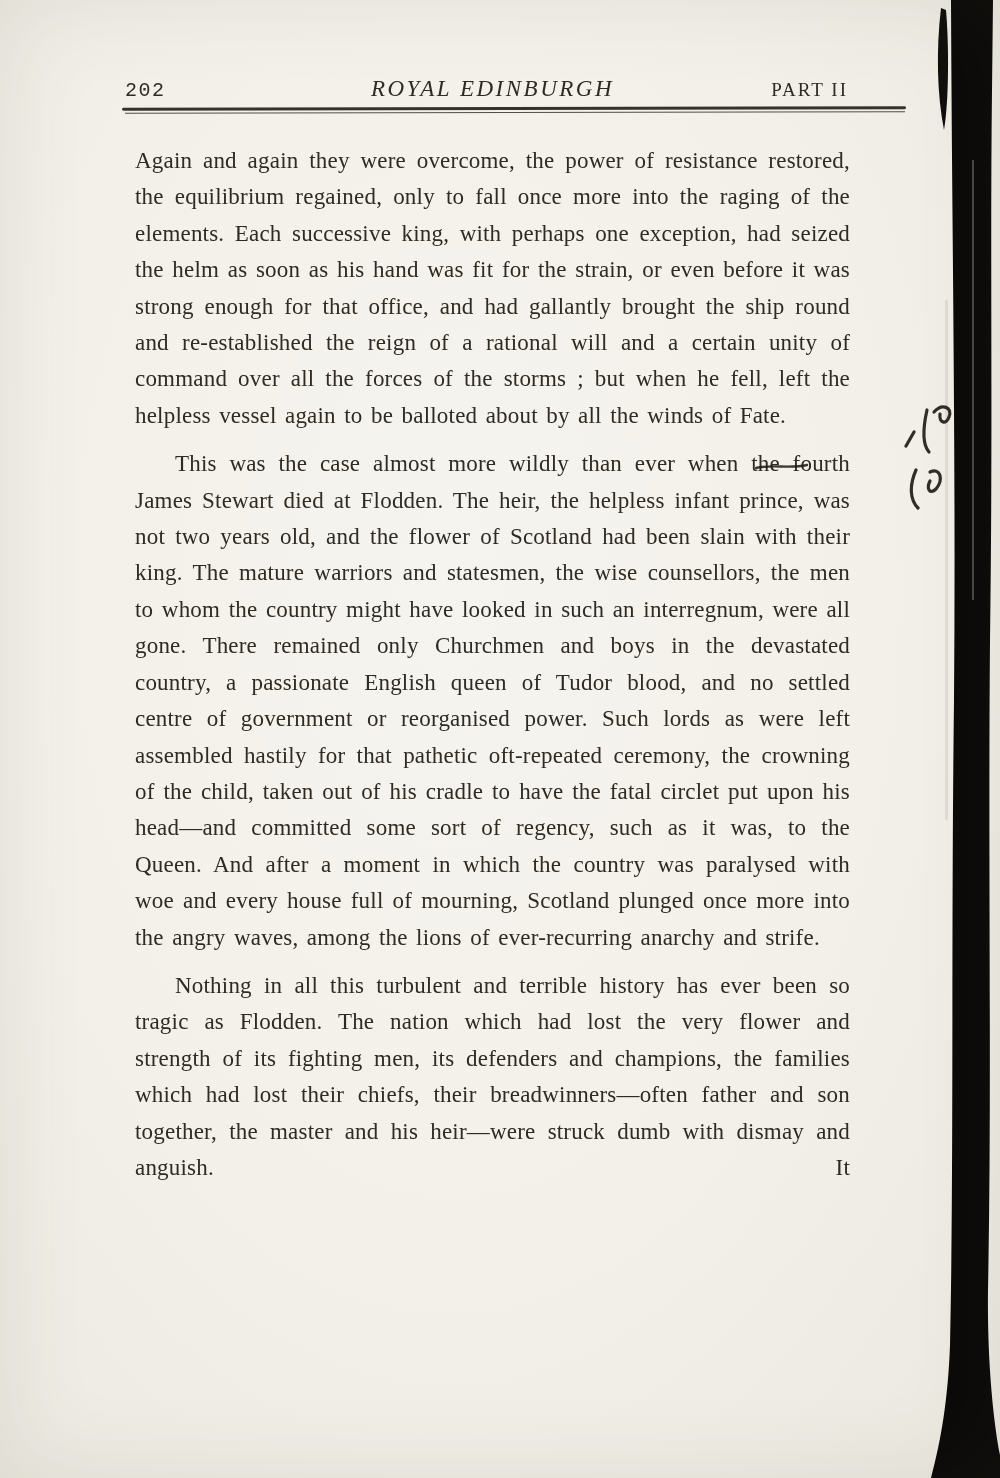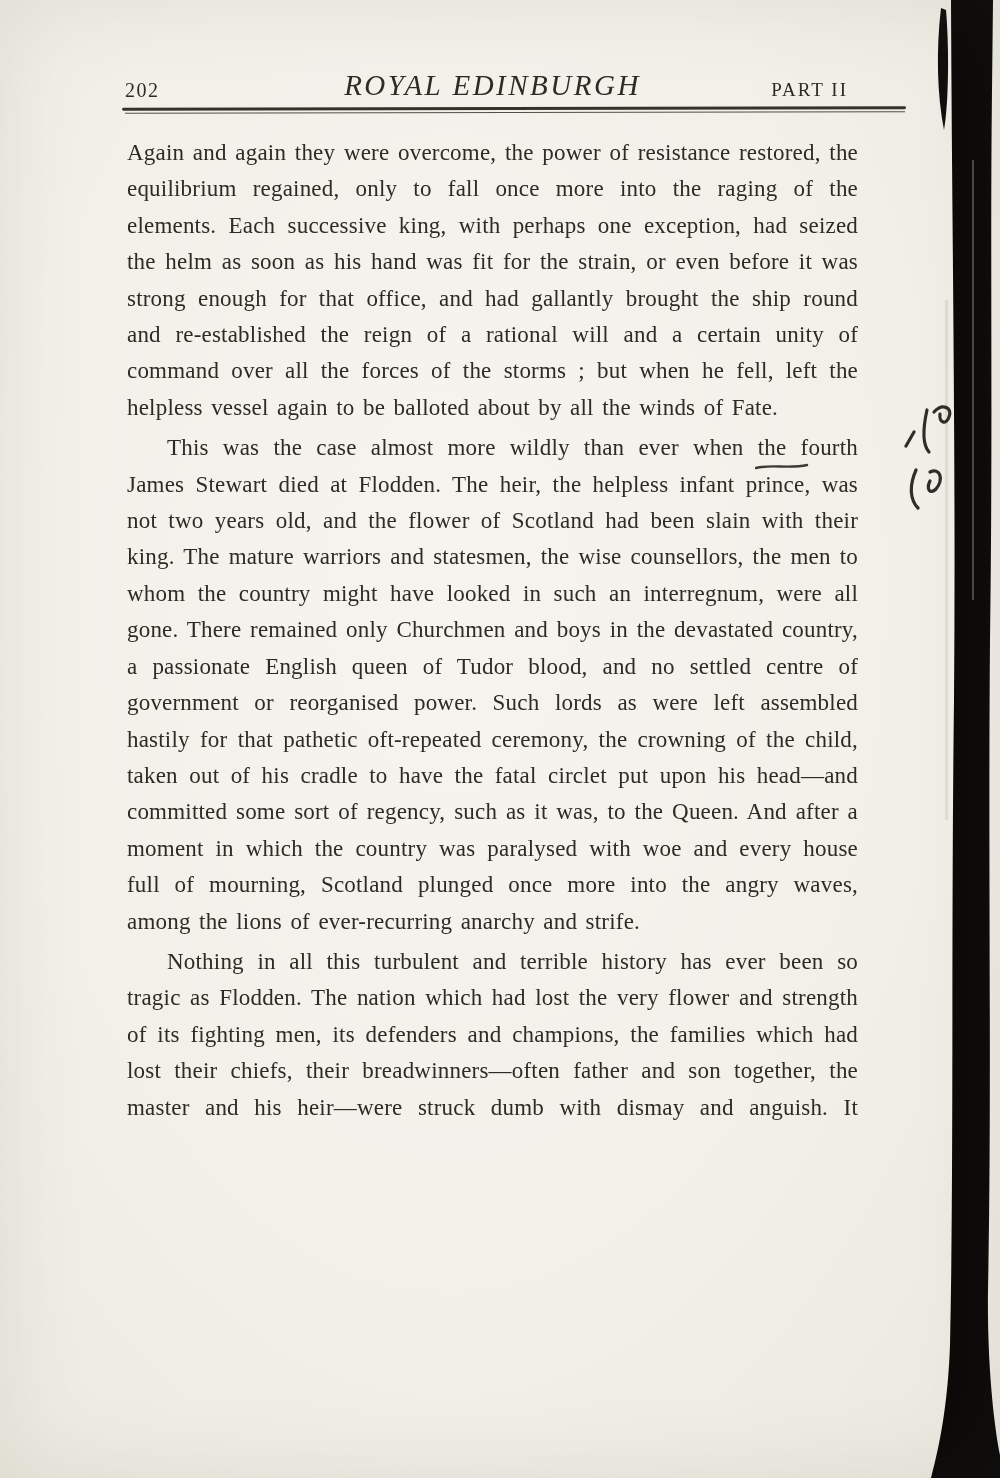--- a/index.html
+++ b/index.html
@@ -32,28 +32,29 @@
     left: 123px;
     width: 739px;
     height: 30px;
   }
   .page-number {
     position: absolute;
     left: 2px;
     bottom: 0;
     font-size: 20px;
     letter-spacing: 1.5px;
+    font-family: Liberation Mono, monospace;
   }
   .header-title {
     position: absolute;
     left: 50%;
     transform: translateX(-50%);
     bottom: 0;
     font-style: italic;
-    font-size: 29px;
+    font-size: 23px;
     letter-spacing: 2.5px;
     white-space: nowrap;
   }
   .header-part {
     position: absolute;
     right: 14px;
     bottom: 1px;
     font-size: 19px;
     letter-spacing: 2px;
   }
@@ -90,21 +91,21 @@
     top: 131px;
     left: 123px;
     width: 739px;
     font-size: 23px;
     line-height: 36.4px;
     text-align: justify;
     letter-spacing: 0.2px;
     word-spacing: 2.5px;
   }
   .body-text p {
-    margin: 4px;
+    margin: 12px;
   }
   .body-text p.indented {
     text-indent: 40px;
   }
   .body-text p.justify-last {
     text-align-last: justify;
   }
 
   
   .scan-band {

